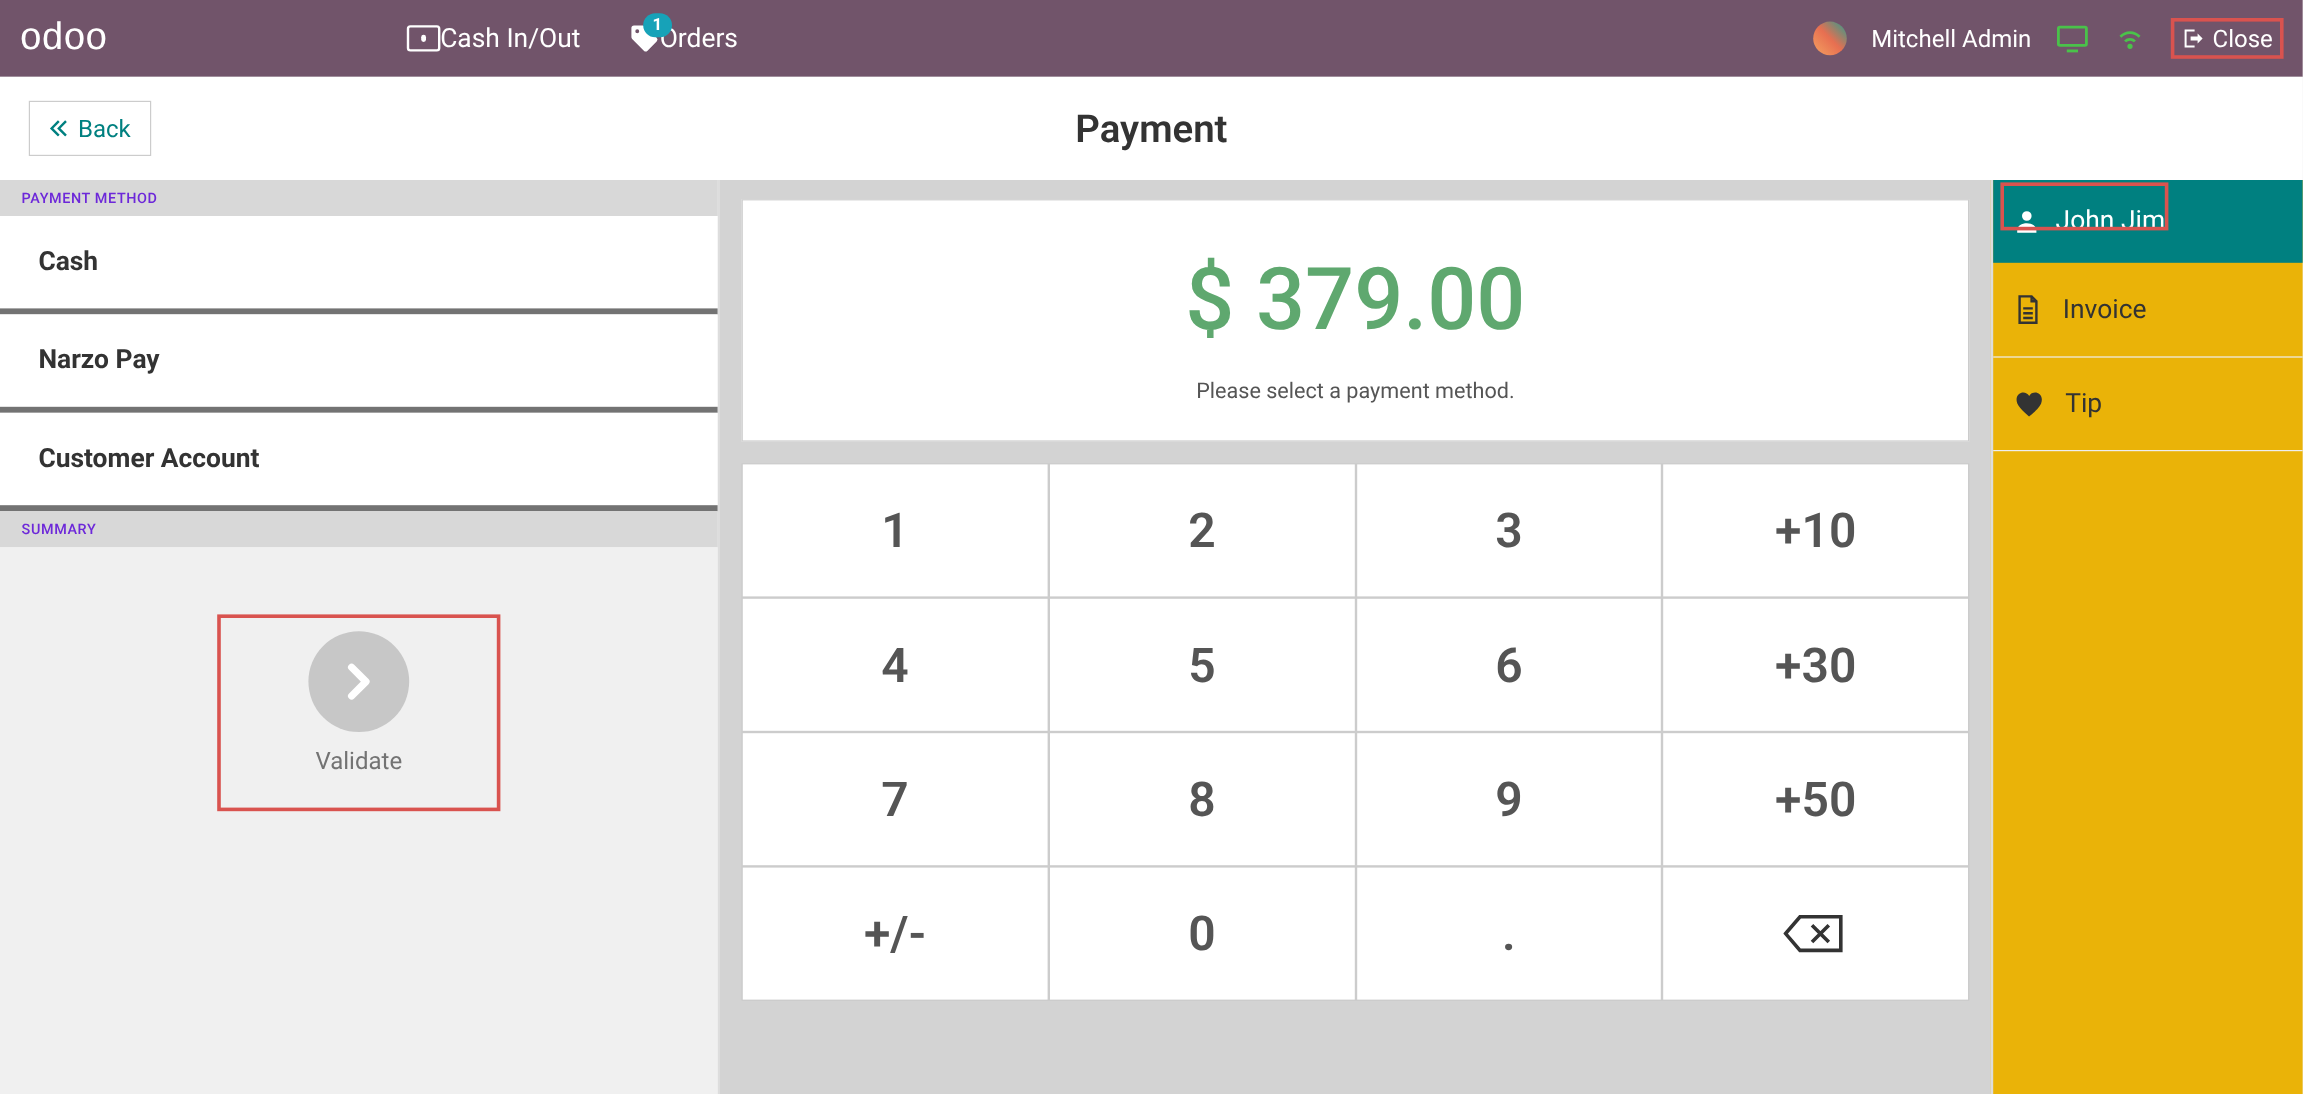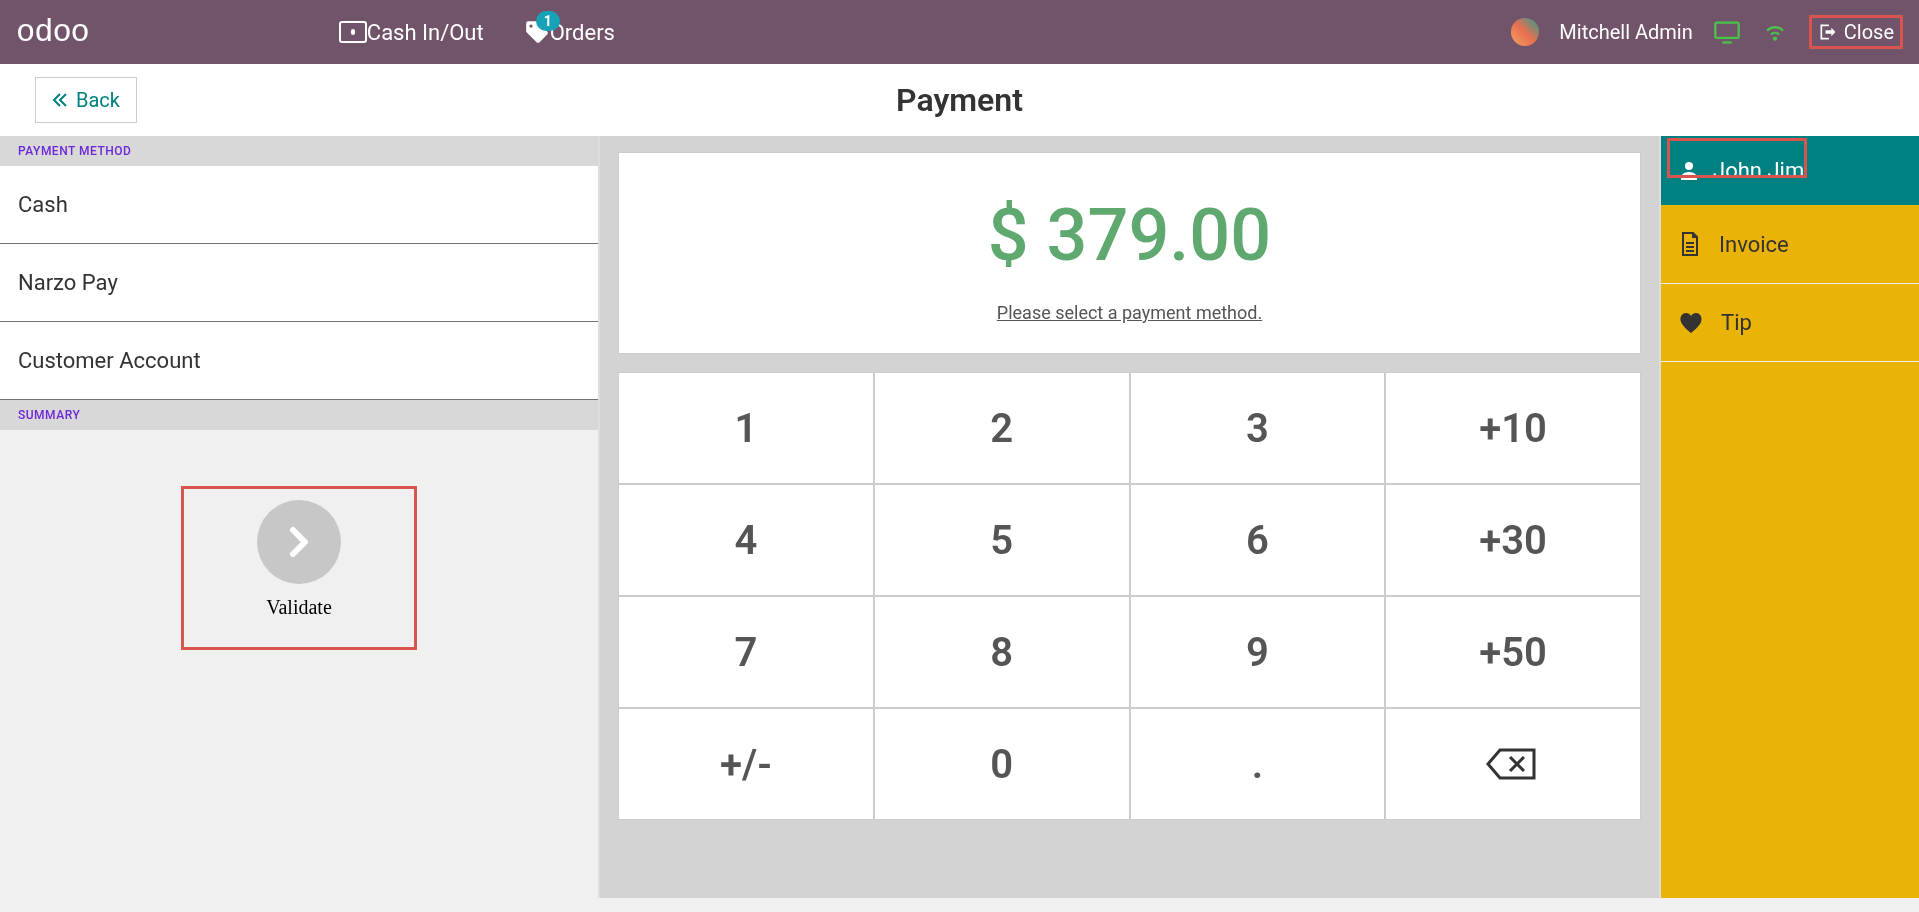--- a/index.html
+++ b/index.html
@@ -85,24 +85,24 @@
   align-items: center;
   gap: 6px;
   font-size: 20px;
   border: 3px solid #d9534f;
   padding: 2px 6px;
 }
 
 
 .sub-header {
   background: #fff;
-  height: 72px;
-  display: flex;
-  align-items: center;
-  padding: 0 35px;
+  height: 86px;
+  display: flex;
+  align-items: center;
+  padding: 0 24px;
   position: relative;
 }
 .back-btn {
   border: 1px solid #ccc;
   padding: 10px 16px;
   color: #008080;
   font-size: 20px;
   cursor: pointer;
   display: flex;
   align-items: center;
@@ -133,25 +133,26 @@
 .section-header {
   background: #d8d8d8;
   padding: 8px 18px;
   font-size: 12px;
   color: #6d28d9;
   font-weight: 500;
   letter-spacing: 0.5px;
 }
 .payment-option {
   background: #fff;
-  padding: 26px 18px;
+  padding: 26px 32px;
   font-size: 22px;
   color: #333;
-  border-bottom: 1px solid #737373;
-  cursor: pointer;
+  border-bottom: 5px solid #737373;
+  cursor: pointer;
+  font-weight: bold;
 }
 .payment-option.highlighted {
   position: relative;
 }
 .red-box {
   border: 3px solid #d9534f;
   position: absolute;
 }
 .red-box-bank { top: 4px; left: 12px; width: 62px; height: 40px; pointer-events:none;}
 .summary-area { flex: 1; background: #f0f0f0; }
@@ -166,23 +167,22 @@
   width: 84px;
   height: 84px;
   border-radius: 50%;
   background: #c7c7c7;
   display: flex;
   align-items: center;
   justify-content: center;
   margin-bottom: 12px;
 }
 .validate-text {
-  color: #000000;
+  color: #737373;
   font-size: 20px;
-  font-family: Liberation Serif, serif;
 }
 .red-box-validate {
   top: -14px;
   left: 50%;
   transform: translateX(-50%);
   width: 236px;
   height: 164px;
   pointer-events: none;
 }
 
@@ -203,21 +203,20 @@
 }
 .amount {
   font-size: 72px;
   color: #5fa86f;
   font-weight: 500;
 }
 .payment-hint {
   margin-top: 24px;
   font-size: 18px;
   color: #555;
-  text-decoration: underline;
 }
 .numpad {
   display: grid;
   grid-template-columns: repeat(4, 1fr);
   gap: 2px;
   background: #ccc;
   border: 1px solid #ccc;
 }
 .numkey {
   background: #fff;

